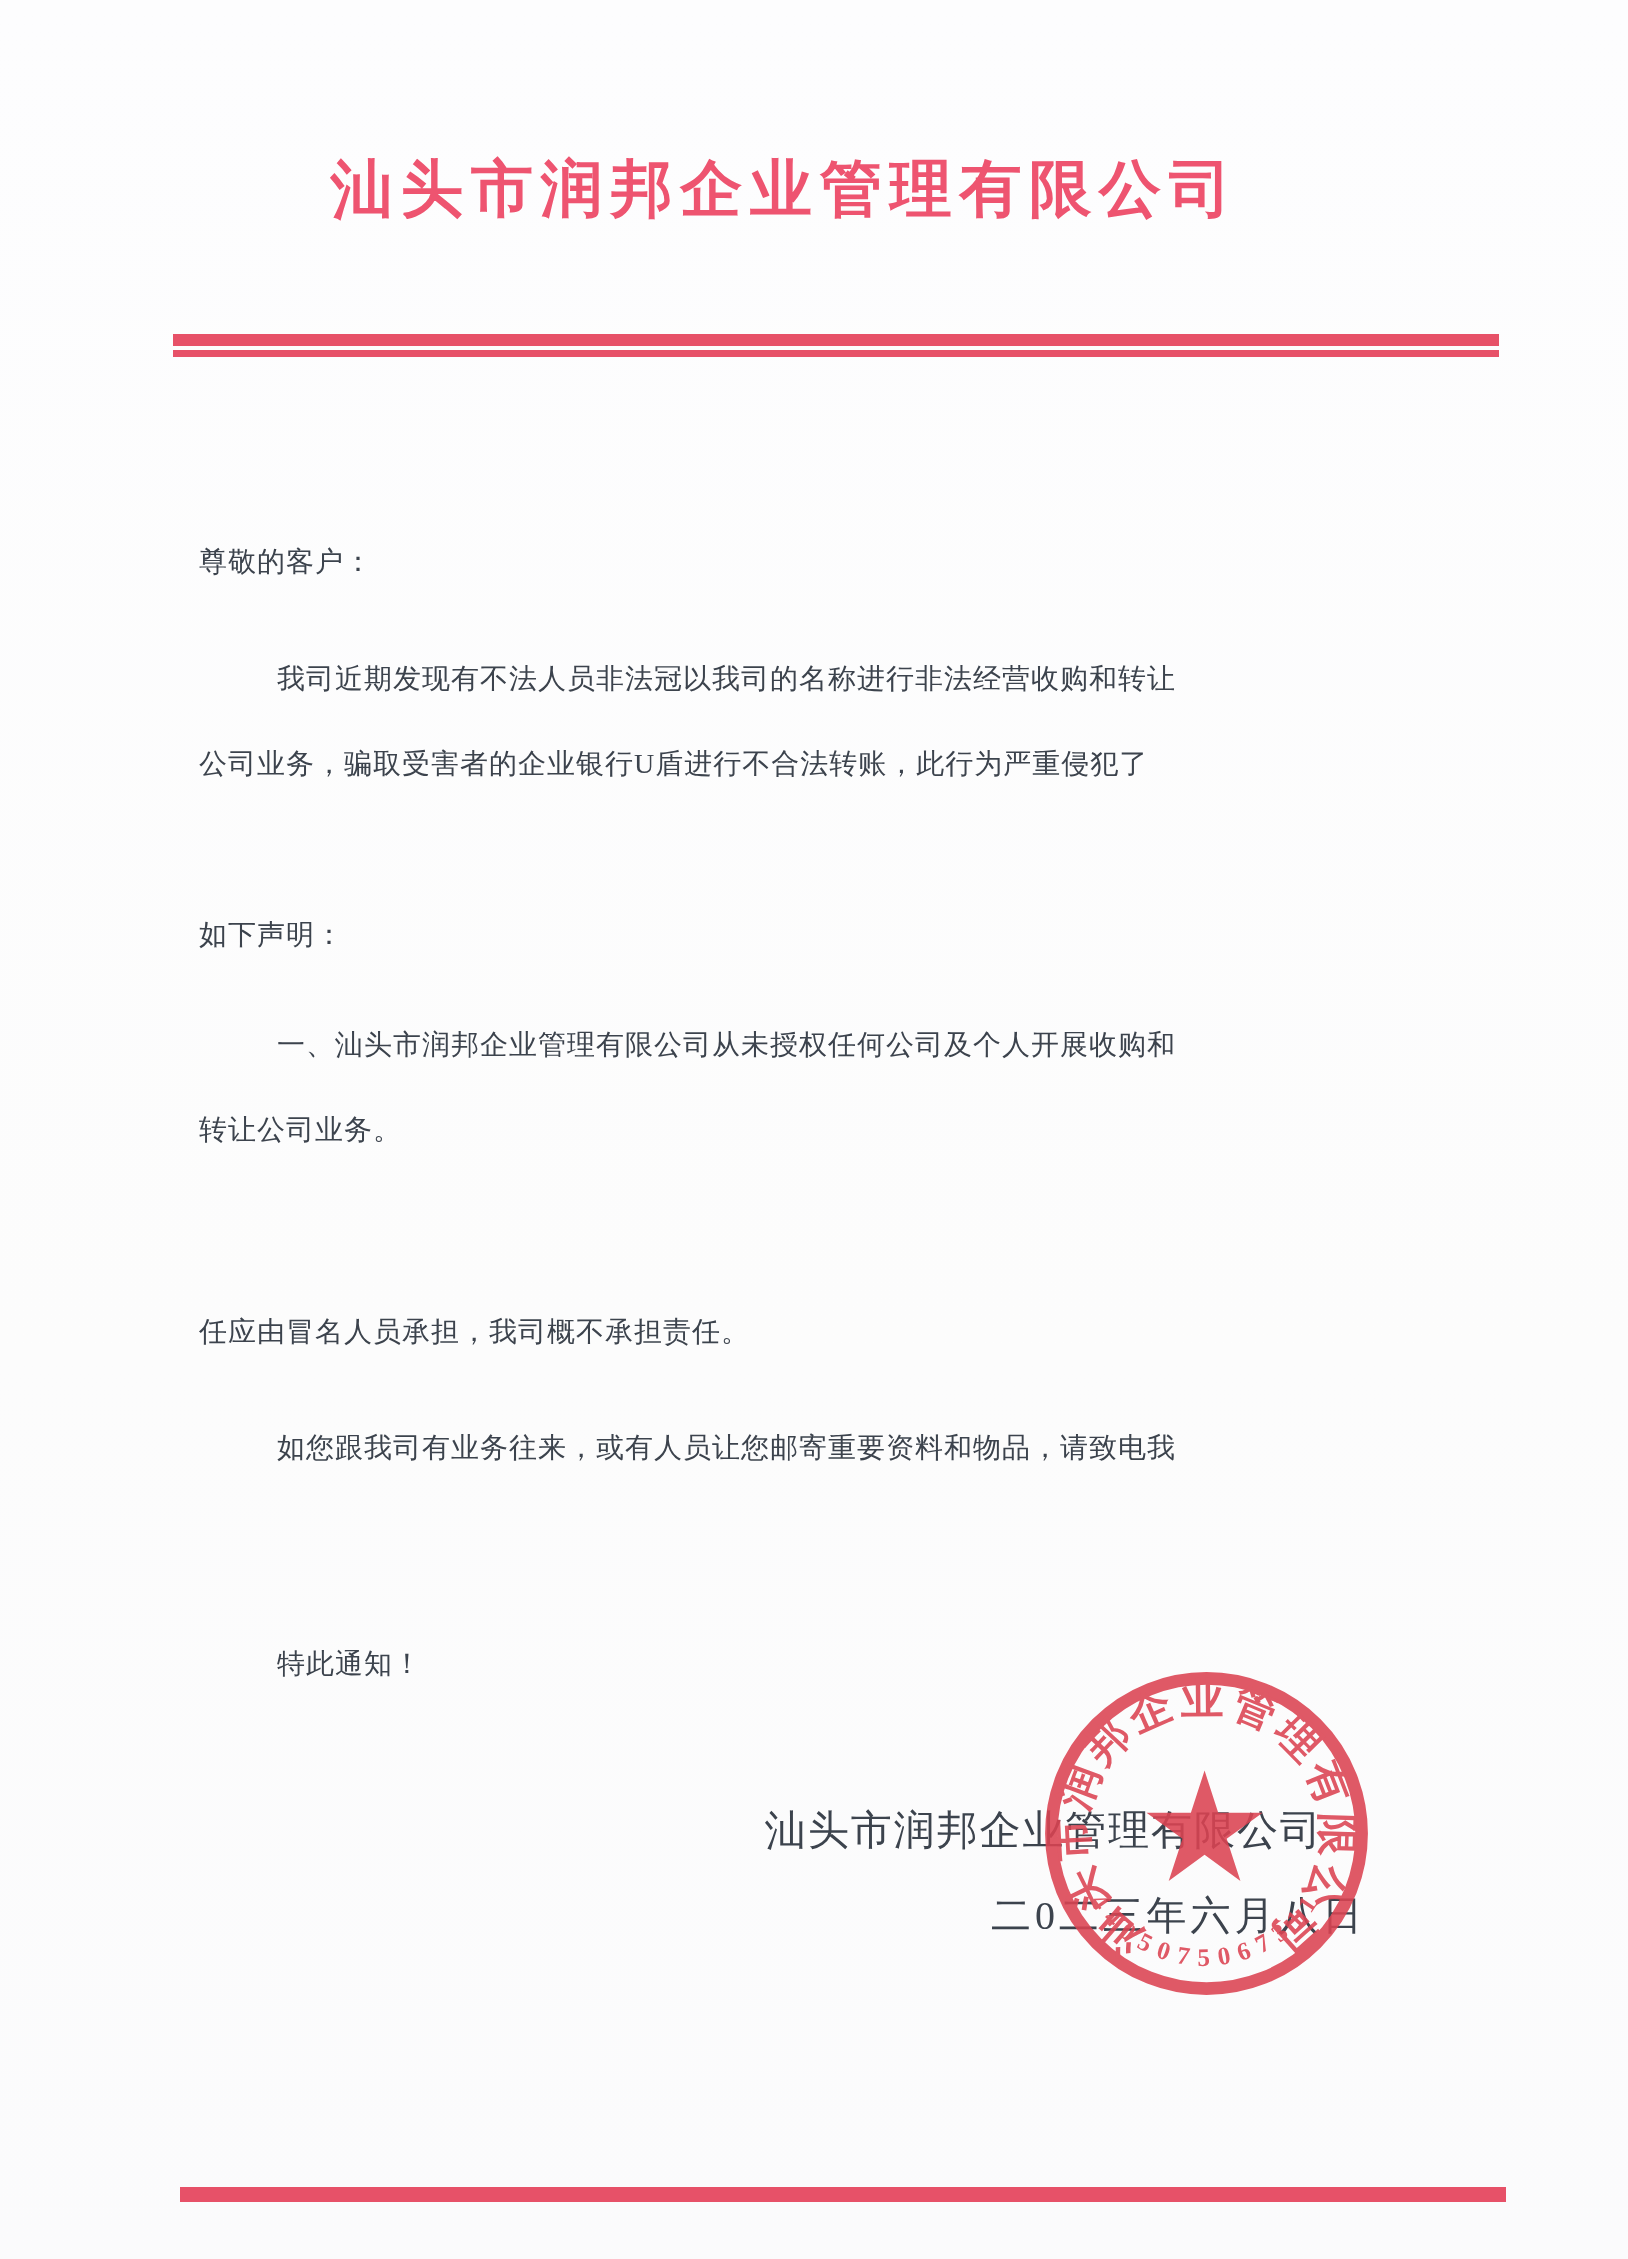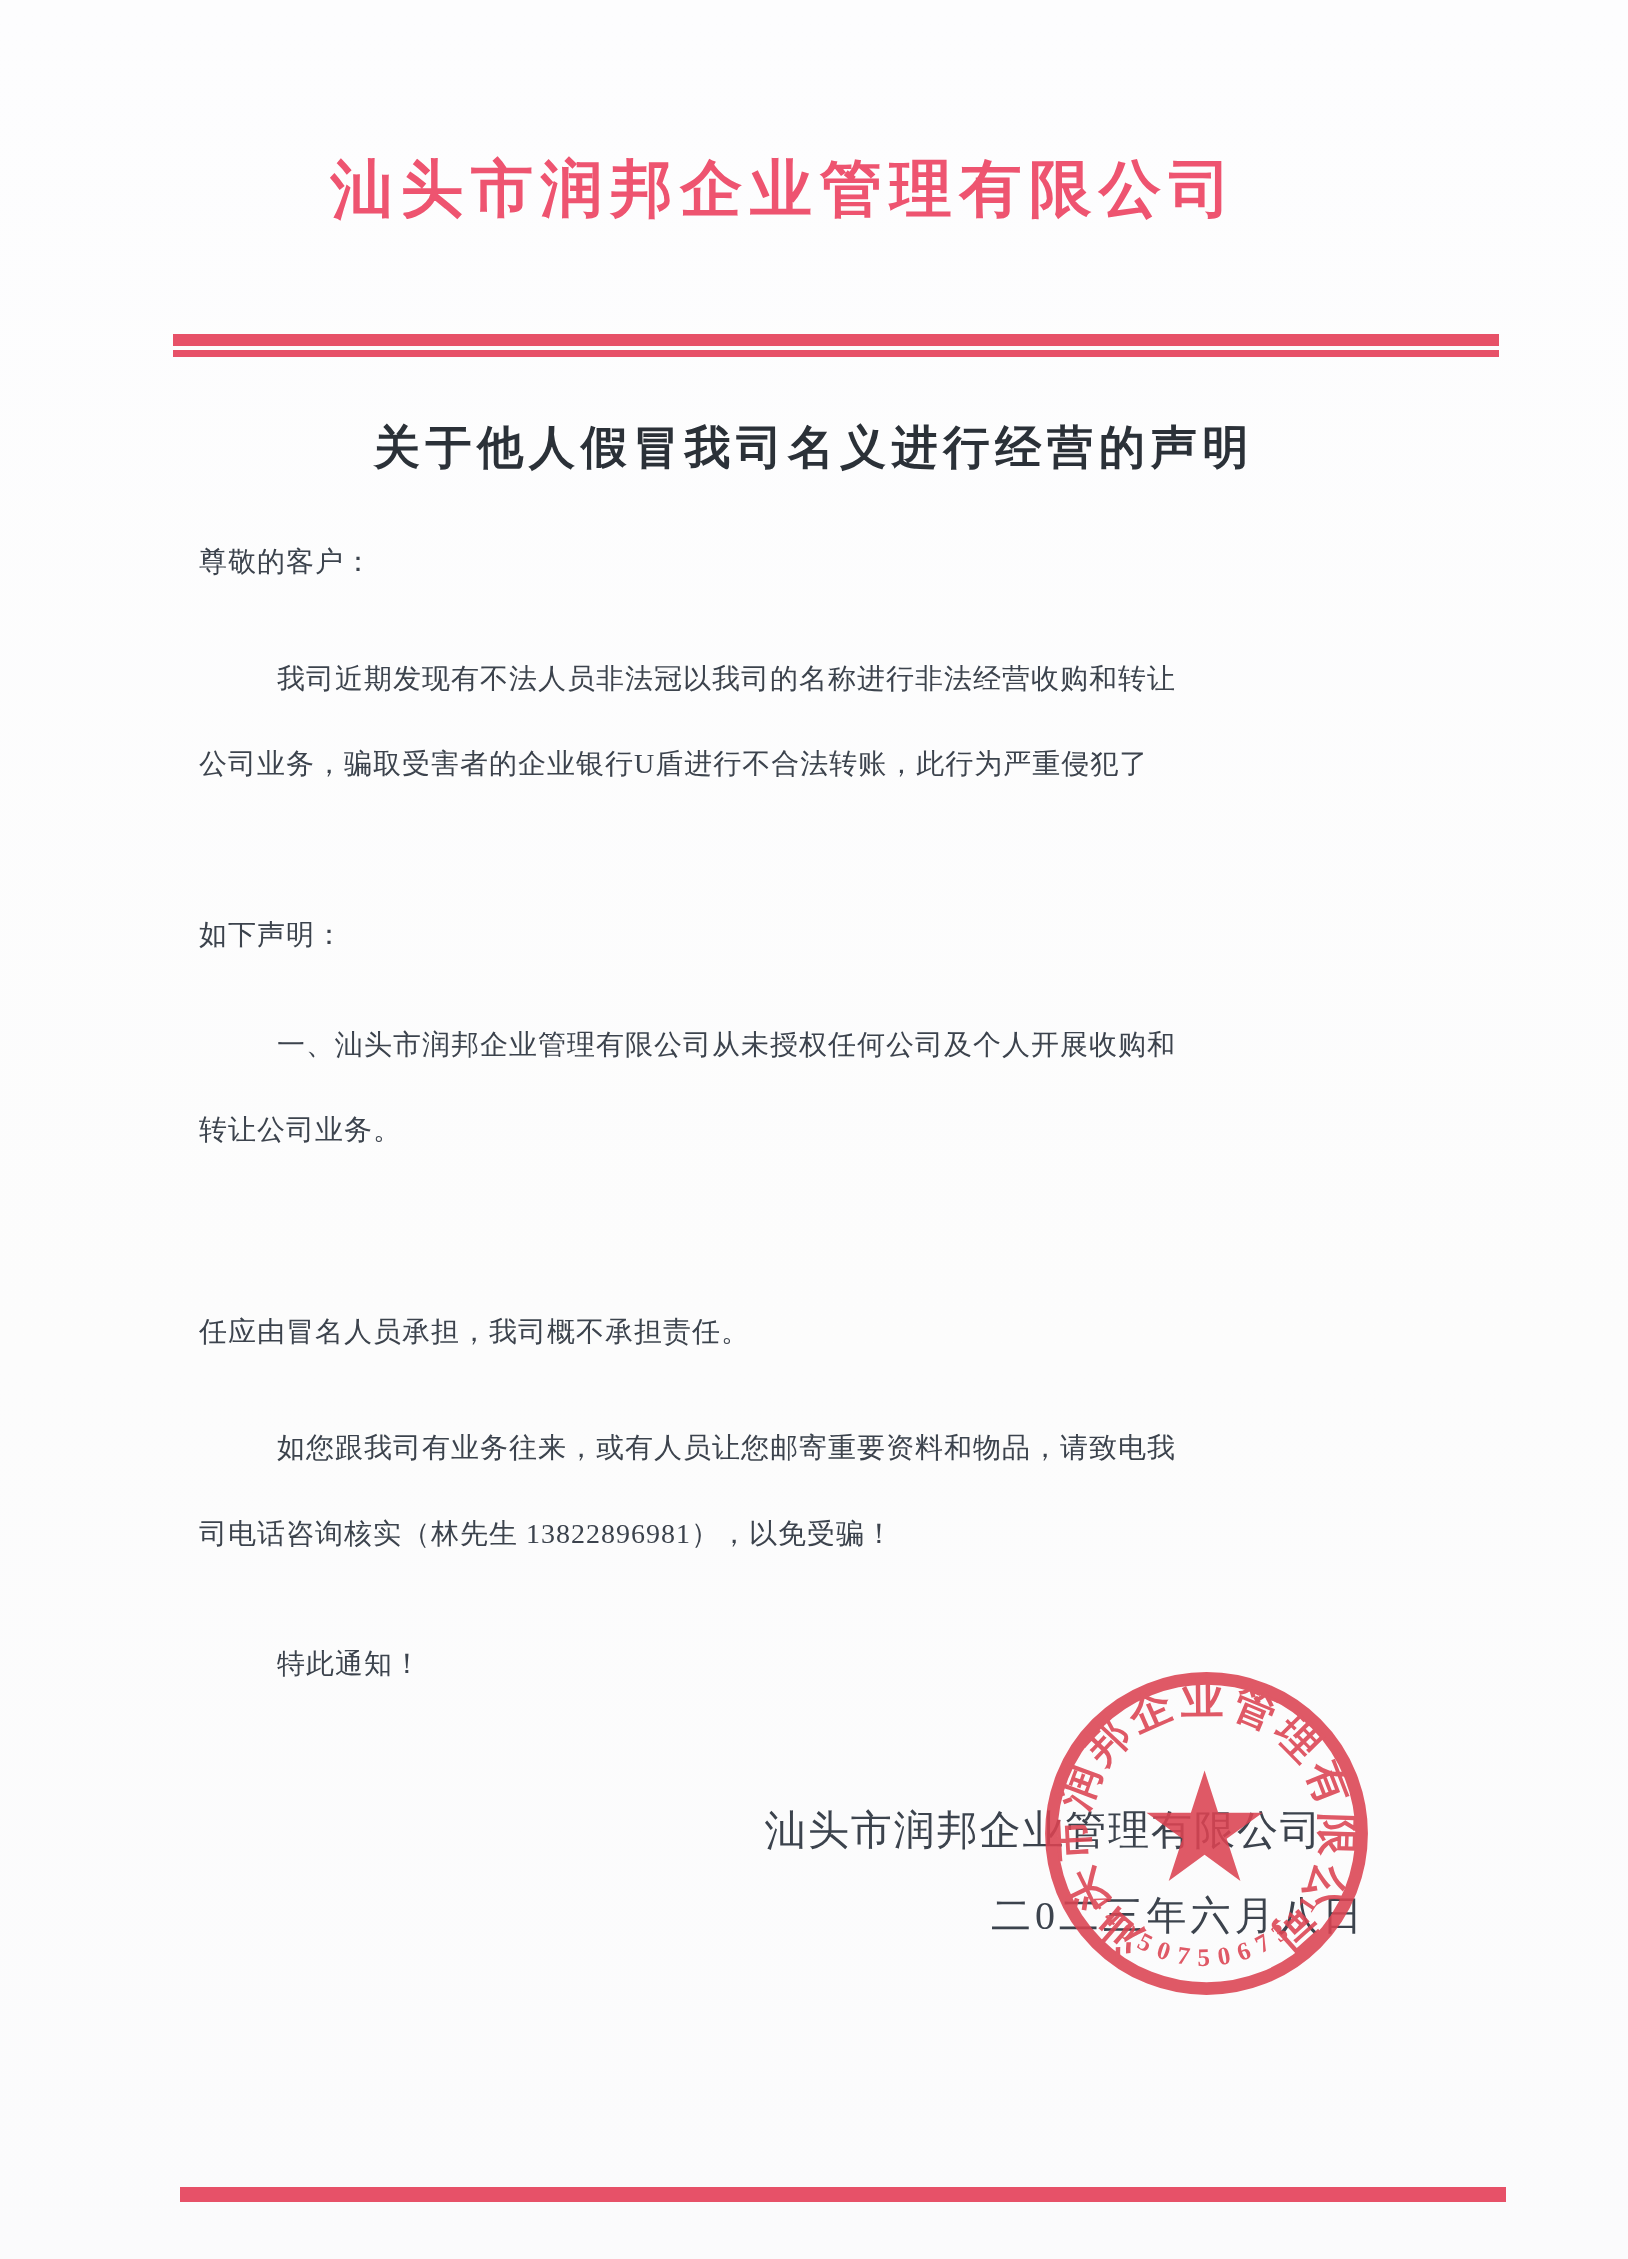--- a/index.html
+++ b/index.html
@@ -54,32 +54,30 @@
 </style>
 </head>
 <body>
 
 <div class="page">
 
   <div class="company-title">汕头市润邦企业管理有限公司</div>
   <div class="rule rule-thick"></div>
   <div class="rule rule-thin"></div>
 
-  <div class="doc-title">关于他人假冒我司名义进行经营的声明</div>
 
   <div class="bline greeting">尊敬的客户：</div>
 
   <div class="bline indent l0">我司近期发现有不法人员非法冠以我司的名称进行非法经营收购和转让</div>
   <div class="bline l1">公司业务，骗取受害者的企业银行U盾进行不合法转账，此行为严重侵犯了</div>
   <div class="bline l3">如下声明：</div>
   <div class="bline indent l4">一、汕头市润邦企业管理有限公司从未授权任何公司及个人开展收购和</div>
   <div class="bline l5">转让公司业务。</div>
   <div class="bline l7">任应由冒名人员承担，我司概不承担责任。</div>
   <div class="bline indent l8">如您跟我司有业务往来，或有人员让您邮寄重要资料和物品，请致电我</div>
-  <div class="bline l9">司电话咨询核实（林先生 13822896981），以免受骗！</div>
 
   <div class="bline indent notice">特此通知！</div>
 
   <div class="sig-company">汕头市润邦企业管理有限公司</div>
   <div class="sig-date">二0二三年六月八日</div>
 
   <svg class="seal" width="349" height="349" viewBox="1064 1710 360 360">
 
     <circle cx="1244" cy="1890" r="160" fill="none" stroke="#dc4352" stroke-width="13"></circle>
 

